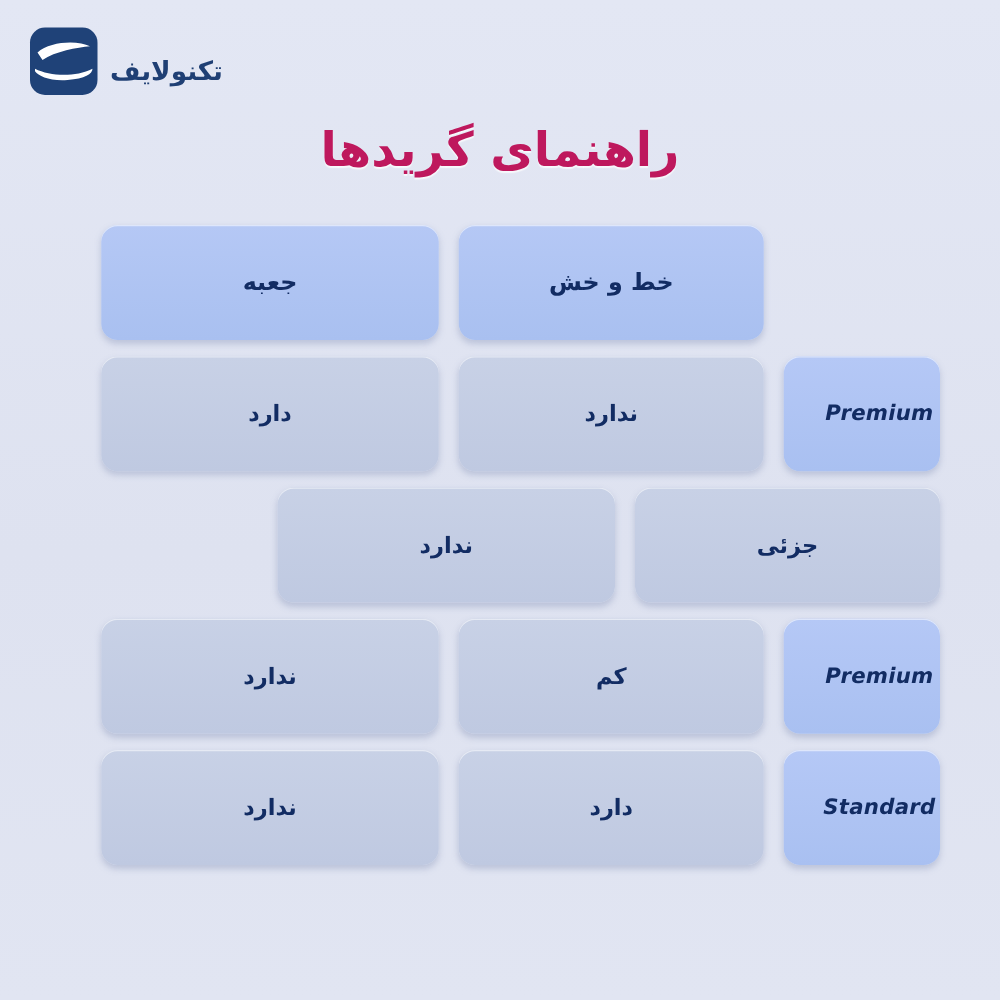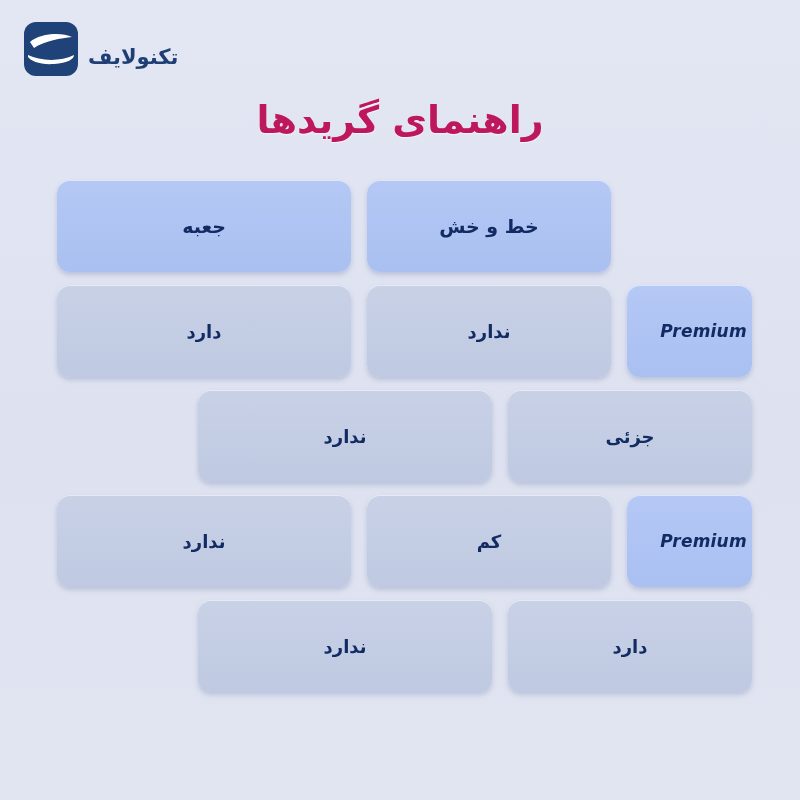--- a/index.html
+++ b/index.html
@@ -98,21 +98,21 @@
     border-radius: 13px;
     display: flex;
     align-items: center;
     justify-content: center;
     box-sizing: border-box;
     font-weight: 700;
     color: #122c63;
     box-shadow: 0 3px 5px rgba(120,135,175,.35),
                 inset 0 1px 0 rgba(255,255,255,.55);
   }
-  .cell-box   { width: 294px; flex: none; }
+  .cell-box   { width: 270px; flex: none; }
   .cell-scr   { width: 244px; flex: none; }
   .cell-grade { width: 125px; flex: none; }
 
   .cell-head {
     background: linear-gradient(180deg, #b5c8f5 0%, #a9c0f0 100%);
     font-size: 19px;
   }
   .cell-body {
     background: linear-gradient(180deg, #c8d1e6 0%, #bfc9e1 100%);
     font-size: 18px;
@@ -169,17 +169,18 @@
     <div class="cell cell-box cell-body">ندارد</div>
   </div>
 
   <div class="row">
     <div class="cell cell-grade cell-grade-fill">Premium</div>
     <div class="cell cell-scr cell-body">کم</div>
     <div class="cell cell-box cell-body">ندارد</div>
   </div>
 
   <div class="row">
+    <div class="cell cell-grade cell-grade-fill">Standard</div>
     <div class="cell cell-scr cell-body">دارد</div>
     <div class="cell cell-box cell-body">ندارد</div>
   </div>
 
 </div>
 
 </body></html>

